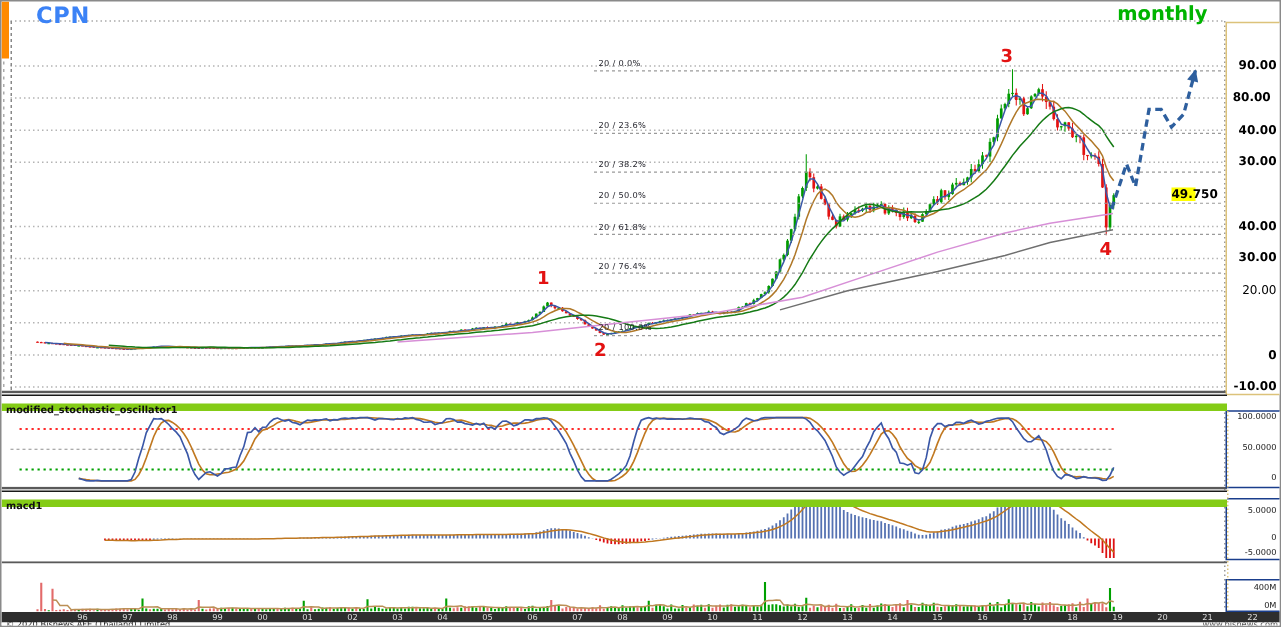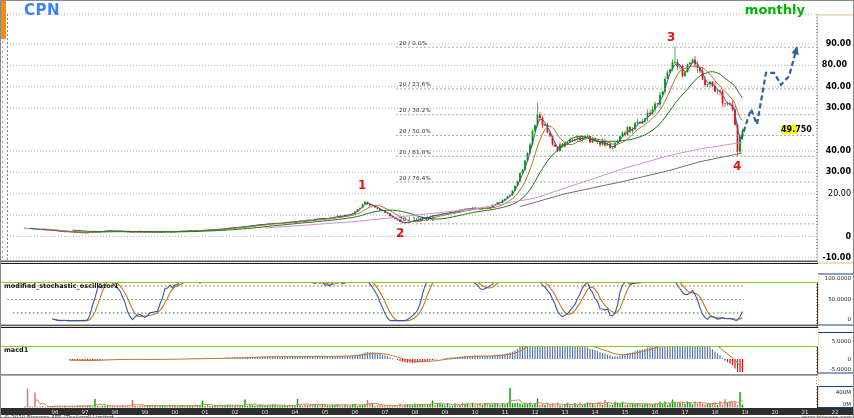--- a/index.html
+++ b/index.html
@@ -3,21 +3,21 @@
 <meta charset="utf-8">
 <style>
   *{margin:0;padding:0;box-sizing:border-box}
   html,body{background:#c8c8c8;font-family:"DejaVu Sans", sans-serif}
   .screen{position:relative;width:854px;height:418px;background:#ffffff;border:1px solid #8a8a8a;overflow:hidden}
   .marker{position:absolute;left:0;top:0;width:5px;height:38px;background:#ff8a00}
   .sym{position:absolute;left:23px;top:0;font-size:15px;font-weight:bold;letter-spacing:0.5px}
   .tf{position:absolute;right:48px;top:1px;font-size:13px;font-weight:bold}
   #chart{position:absolute;left:0;top:0}
   #labels{position:absolute;left:0;top:0;width:854px;height:418px;pointer-events:none}
-  .strip{position:absolute;left:0;width:817px;height:11px;background:#fff;border-top:1px solid #1a1a1a;border-bottom:1px solid #84cc16;font-size:6.5px;font-weight:bold;color:#111;padding:18px 0 0 3px;line-height:8px}
+  .strip{position:absolute;left:0;width:817px;height:11px;background:#fff;border-top:1px solid #1a1a1a;border-bottom:5px solid #84cc16;font-size:6.5px;font-weight:bold;color:#111;padding:5px 0 0 3px;line-height:8px}
   #strip-stoch{top:262px}
   #strip-macd{top:326px}
   #strip-vol{top:375px}
   #timeaxis{position:absolute;left:0;top:407px;width:854px;height:6.5px;background:#2e2e2e;overflow:hidden}
   #footerrow{position:absolute;left:0;top:413.5px;width:854px;height:4.5px;background:#fff;font-size:5.5px;line-height:4.5px;color:#222}
   #footerrow .copy{position:absolute;left:3px;top:0}
   #footerrow .web{position:absolute;right:3px;top:0;color:#555}
 </style>
 </head>
 <body>

